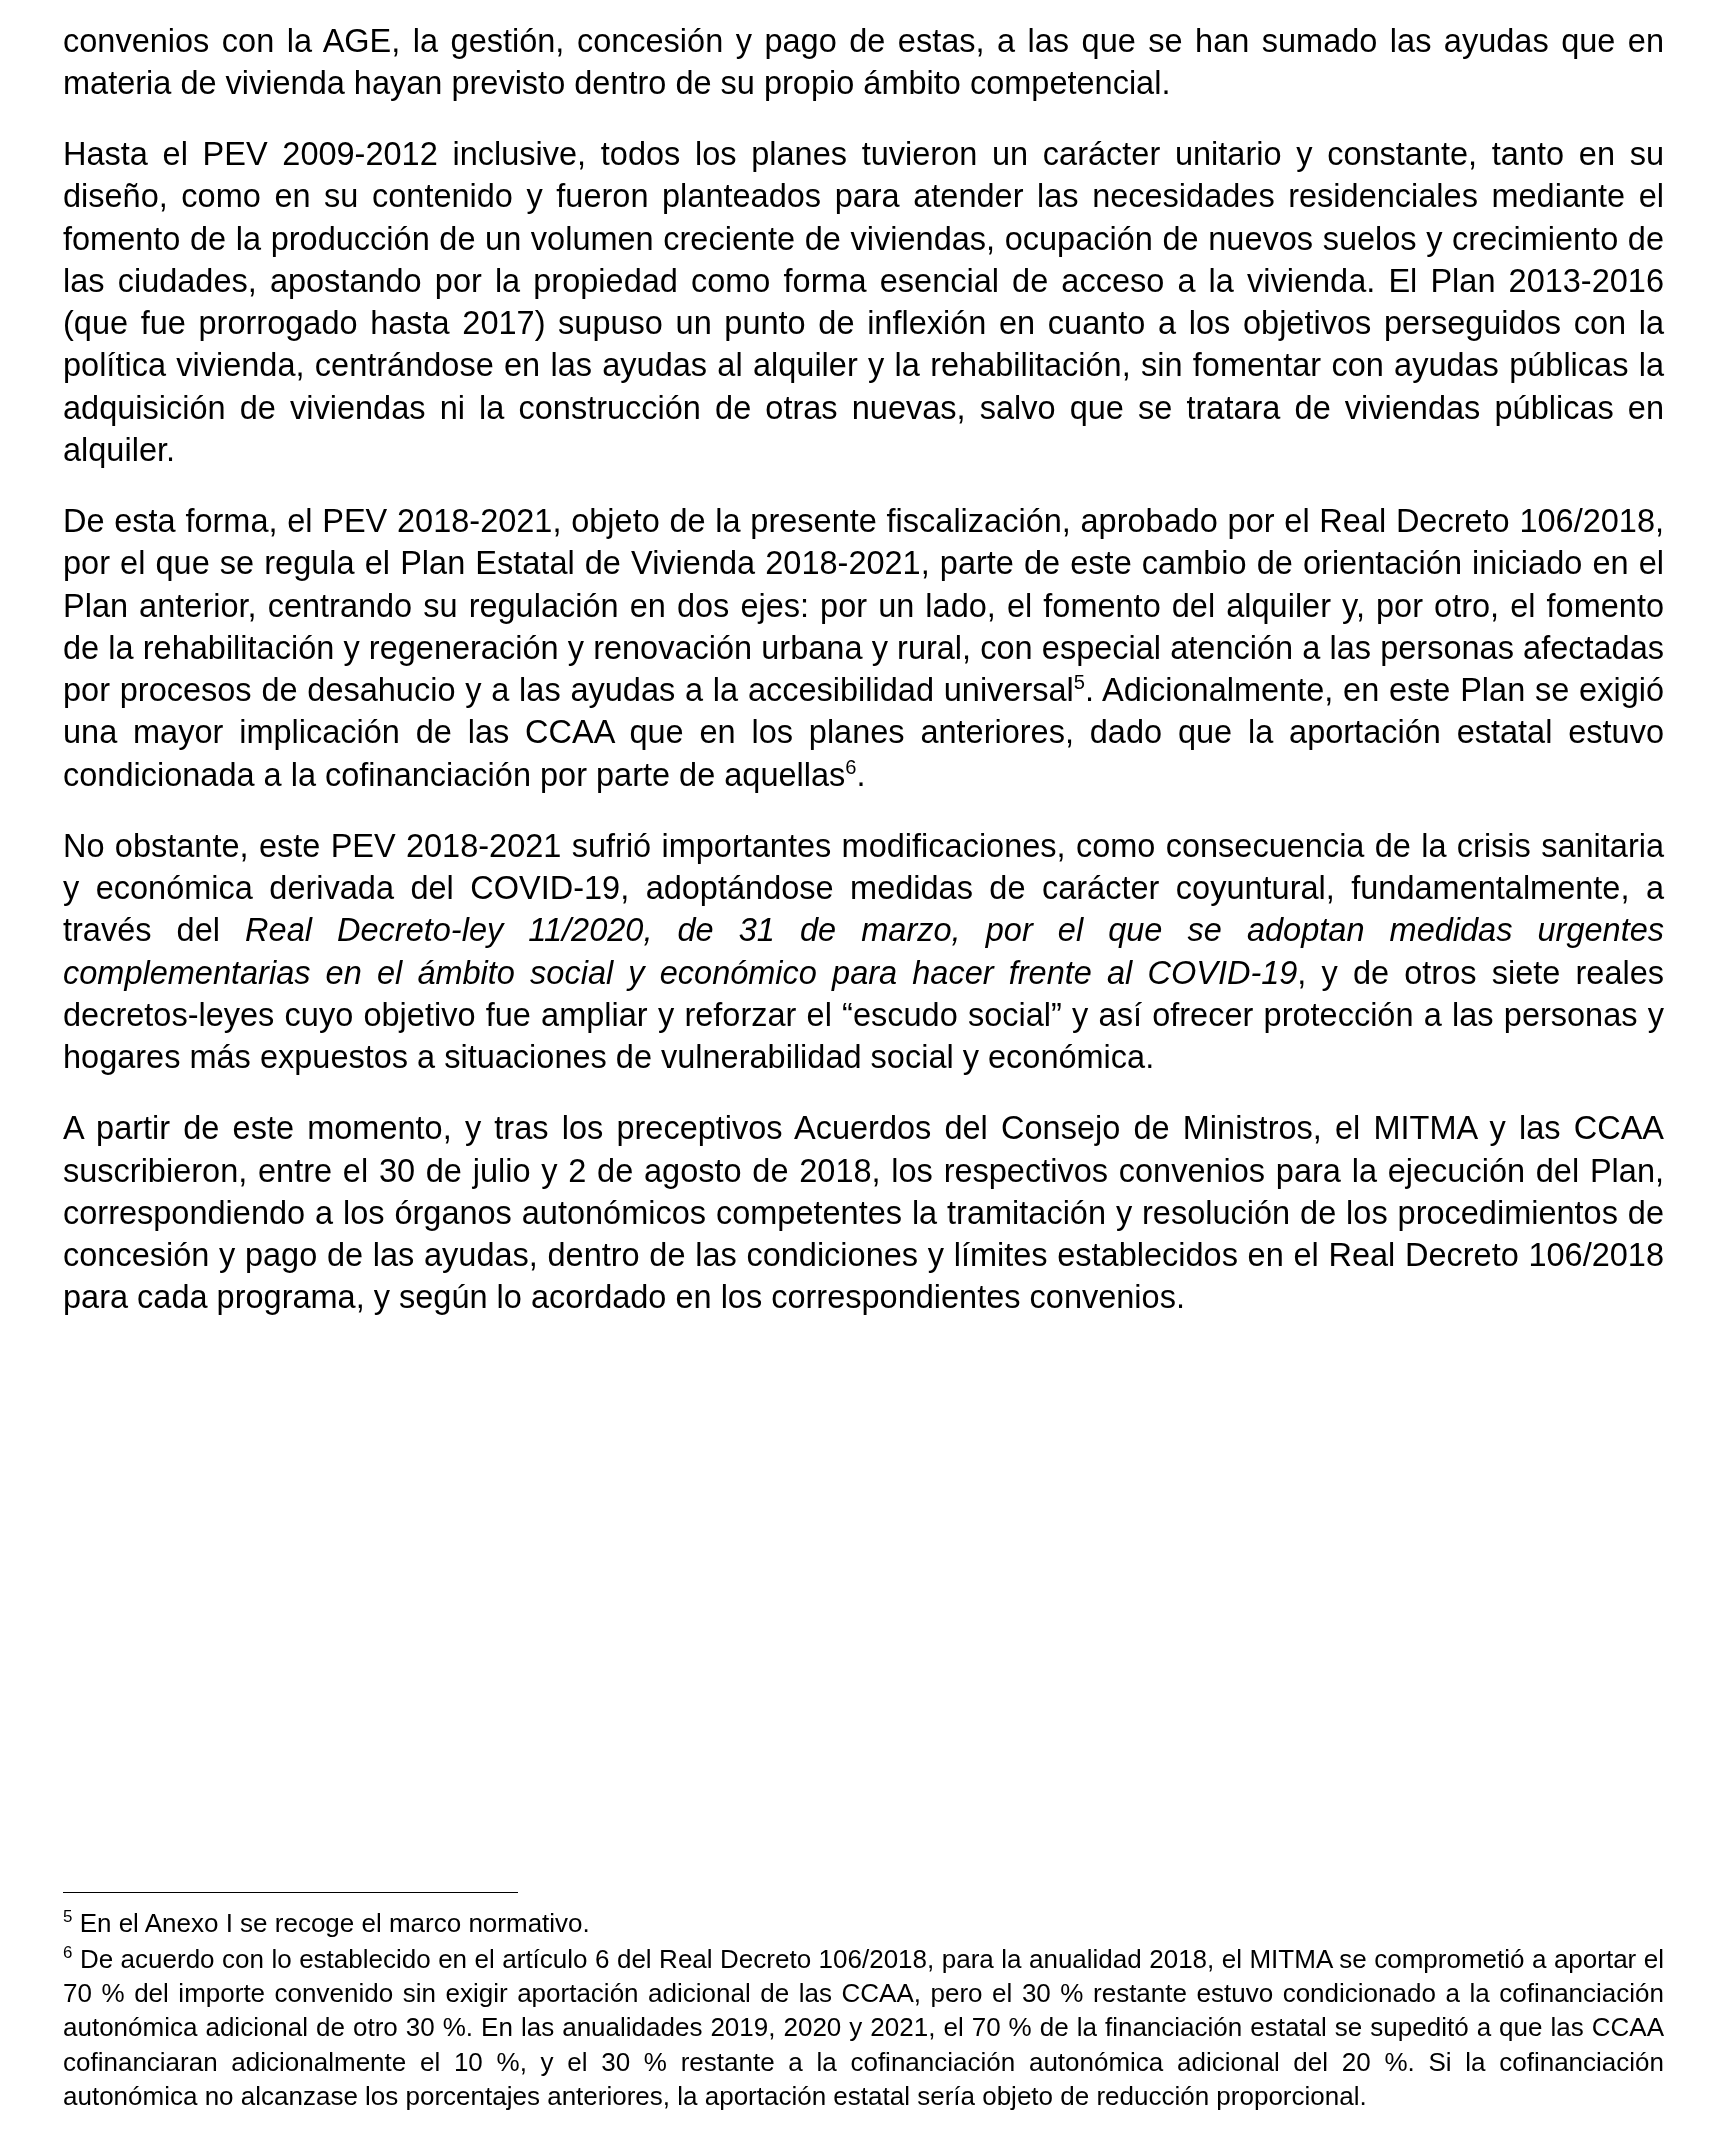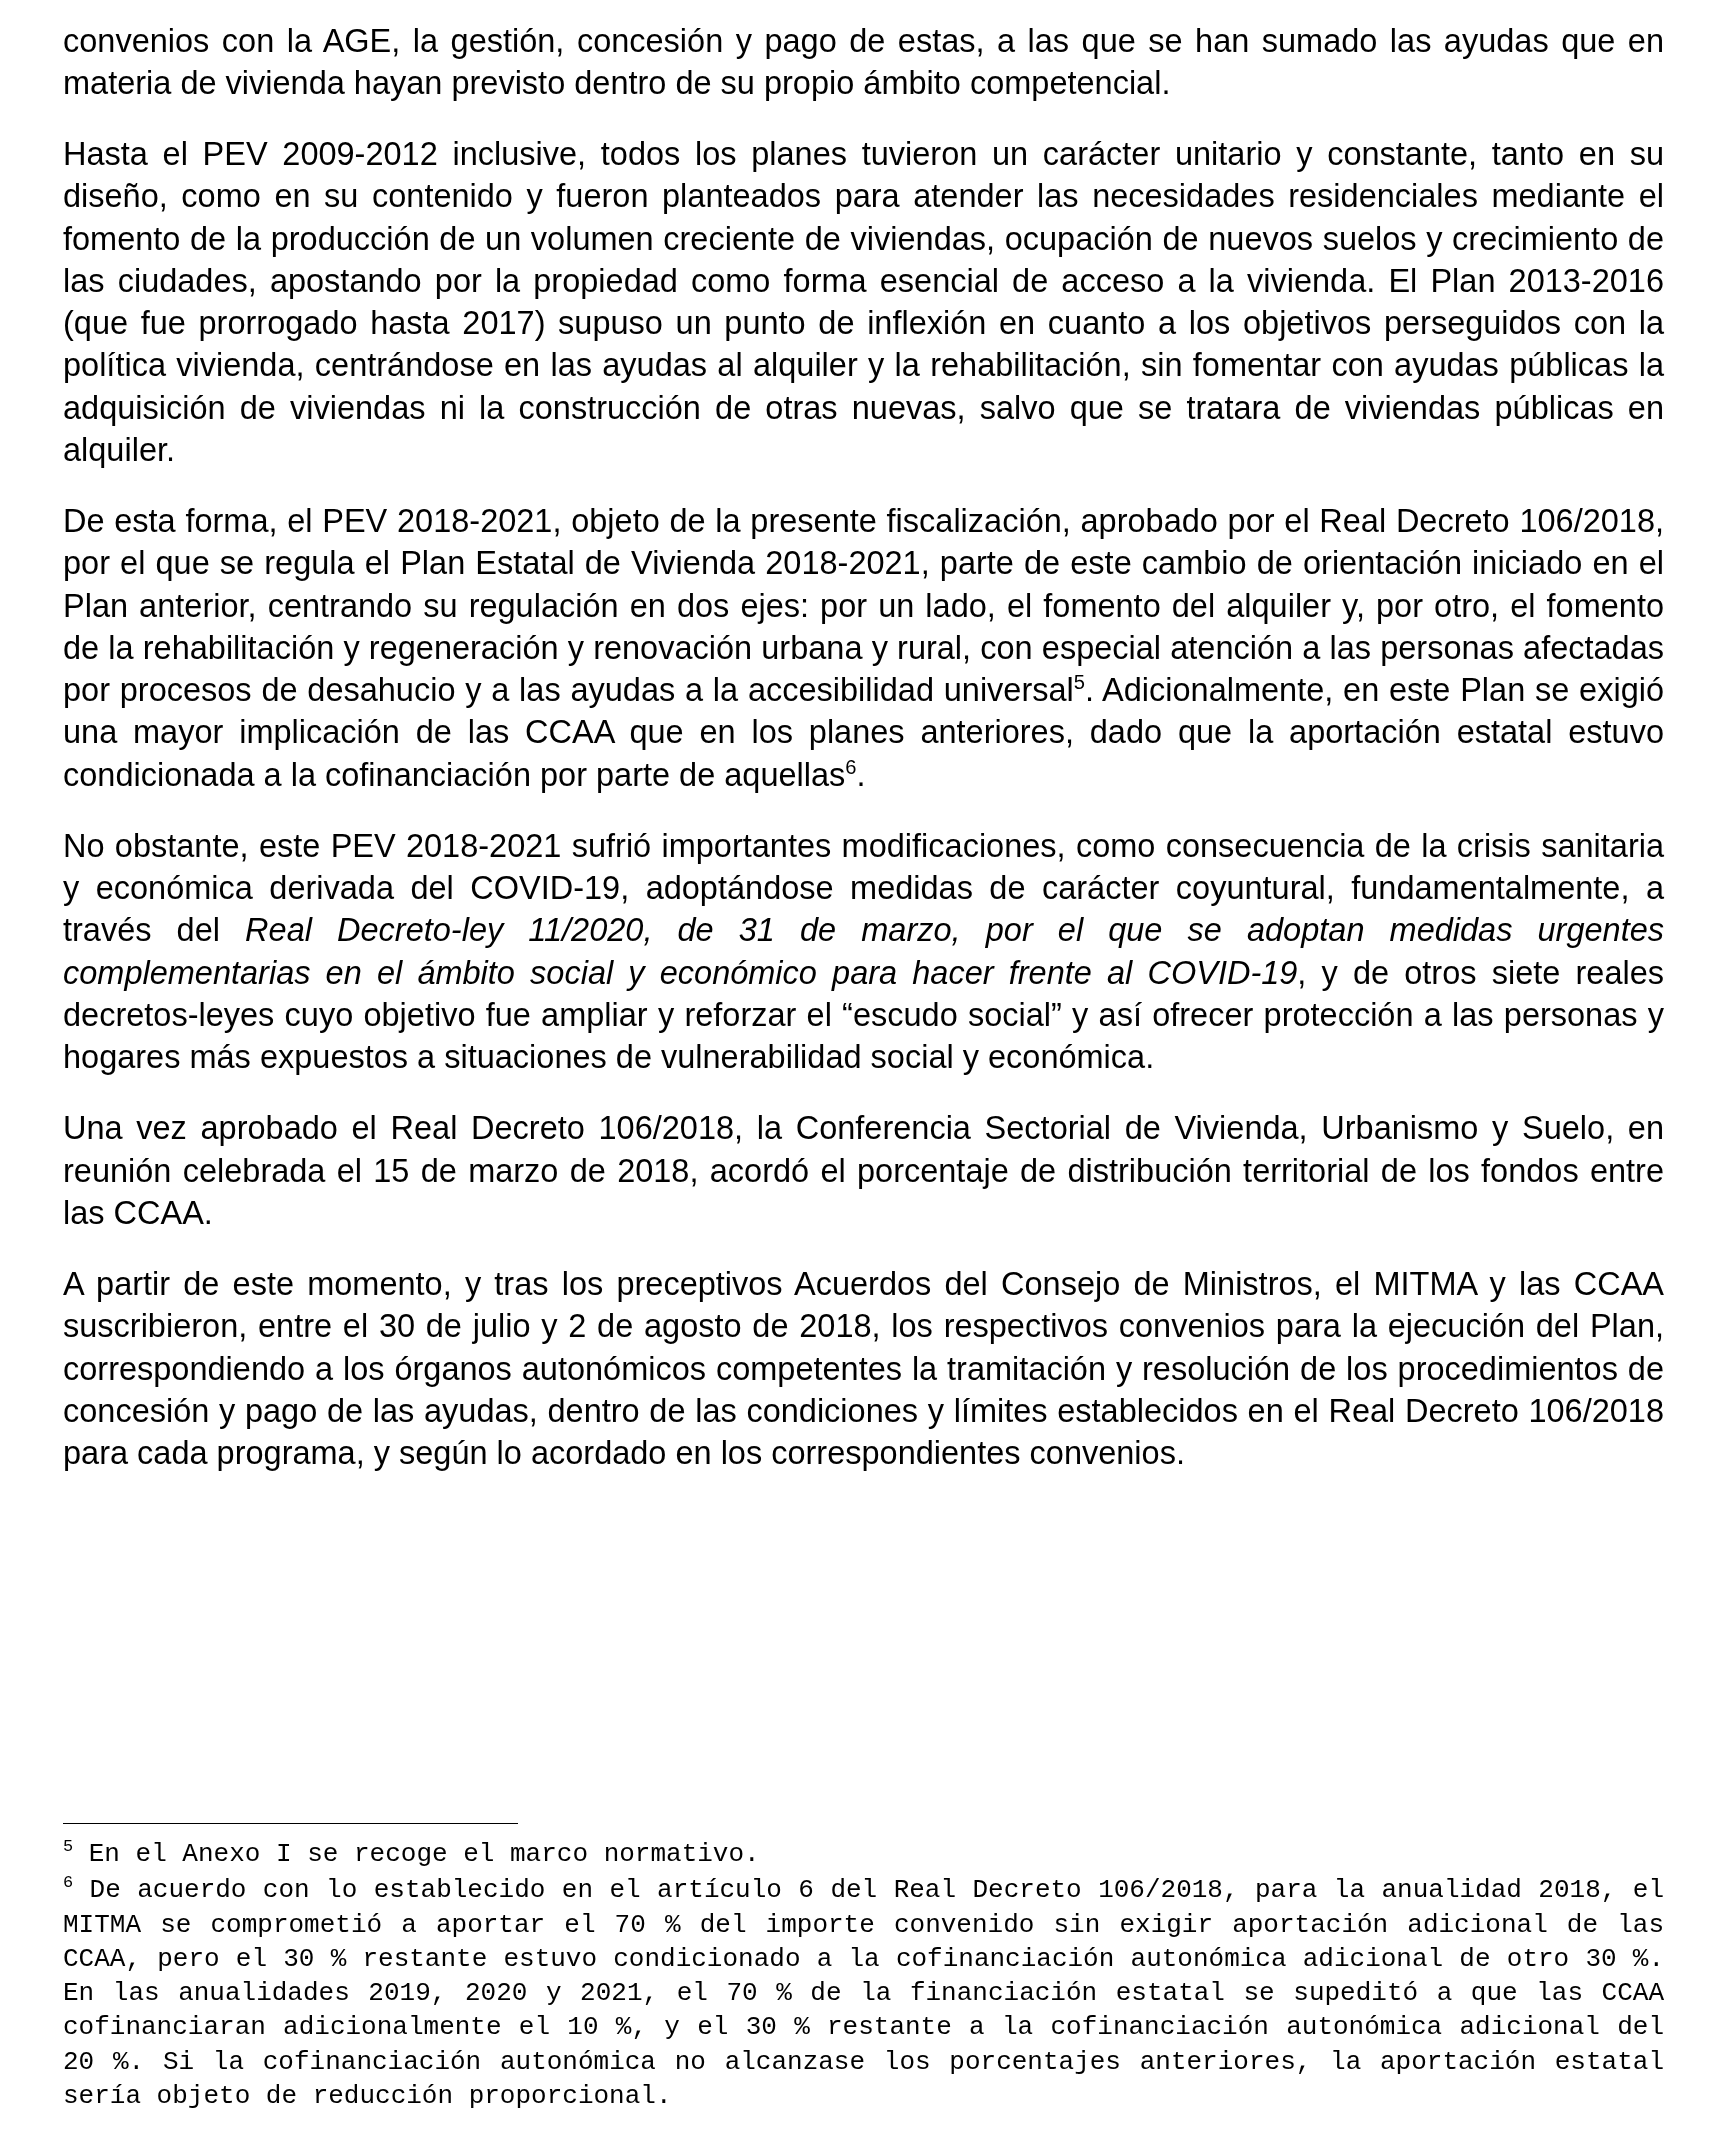--- a/index.html
+++ b/index.html
@@ -42,21 +42,20 @@
     height: 0;
     border: 0;
     border-top: 1.6px solid #000000;
     margin: 0 0 13px 0;
   }
   .footnote {
     font-size: 26px;
     line-height: 1.32;
     text-align: justify;
     margin: 0 0 1.6px 0;
-    font-family: Liberation Mono, monospace;
   }
   .footnote sup.fn-marker {
     font-size: 0.65em;
     line-height: 0;
     vertical-align: super;
   }
 </style>
 </head>
 <body>
 
@@ -65,21 +64,20 @@
   <div class="body-text">
 
     <p><span>convenios con la AGE, la gestión, concesión y pago de estas, a las que se han sumado las ayudas que en materia de vivienda hayan previsto dentro de su propio ámbito competencial.</span></p>
 
     <p><span>Hasta el PEV 2009-2012 inclusive, todos los planes tuvieron un carácter unitario y constante, tanto en su diseño, como en su contenido y fueron planteados para atender las necesidades residenciales mediante el fomento de la producción de un volumen creciente de viviendas, ocupación de nuevos suelos y crecimiento de las ciudades, apostando por la propiedad como forma esencial de acceso a la vivienda. El Plan 2013-2016 (que fue prorrogado hasta 2017) supuso un punto de inflexión en cuanto a los objetivos perseguidos con la política vivienda, centrándose en las ayudas al alquiler y la rehabilitación, sin fomentar con ayudas públicas la adquisición de viviendas ni la construcción de otras nuevas, salvo que se tratara de viviendas públicas en alquiler.</span></p>
 
     <p><span>De esta forma, el PEV 2018-2021, objeto de la presente fiscalización, aprobado por el Real Decreto 106/2018, por el que se regula el Plan Estatal de Vivienda 2018-2021, parte de este cambio de orientación iniciado en el Plan anterior, centrando su regulación en dos ejes: por un lado, el fomento del alquiler y, por otro, el fomento de la rehabilitación y regeneración y renovación urbana y rural, con especial atención a las personas afectadas por procesos de desahucio y a las ayudas a la accesibilidad universal</span><sup class="fn-ref">5</sup><span>. Adicionalmente, en este Plan se exigió una mayor implicación de las CCAA que en los planes anteriores, dado que la aportación estatal estuvo condicionada a la cofinanciación por parte de aquellas</span><sup class="fn-ref">6</sup><span>.</span></p>
 
     <p><span>No obstante, este PEV 2018-2021 sufrió importantes modificaciones, como consecuencia de la crisis sanitaria y económica derivada del COVID-19, adoptándose medidas de carácter coyuntural, fundamentalmente, a través del </span><em>Real Decreto-ley 11/2020, de 31 de marzo, por el que se adoptan medidas urgentes complementarias en el ámbito social y económico para hacer frente al COVID-19</em><span>, y de otros siete reales decretos-leyes cuyo objetivo fue ampliar y reforzar el “escudo social” y así ofrecer protección a las personas y hogares más expuestos a situaciones de vulnerabilidad social y económica.</span></p>
 
-    <p><span>Una vez aprobado el Real Decreto 106/2018, la Conferencia Sectorial de Vivienda, Urbanismo y Suelo, en reunión celebrada el 15 de marzo de 2018, acordó el porcentaje de distribución territorial de los fondos entre las CCAA.</span></p>
 
     <p><span>A partir de este momento, y tras los preceptivos Acuerdos del Consejo de Ministros, el MITMA y las CCAA suscribieron, entre el 30 de julio y 2 de agosto de 2018, los respectivos convenios para la ejecución del Plan, correspondiendo a los órganos autonómicos competentes la tramitación y resolución de los procedimientos de concesión y pago de las ayudas, dentro de las condiciones y límites establecidos en el Real Decreto 106/2018 para cada programa, y según lo acordado en los correspondientes convenios.</span></p>
 
   </div>
 
   <div class="footnotes">
     <hr class="fn-rule">
     <p class="footnote"><sup class="fn-marker">5</sup><span> En el Anexo I se recoge el marco normativo.</span></p>
     <p class="footnote"><sup class="fn-marker">6</sup><span> De acuerdo con lo establecido en el artículo 6 del Real Decreto 106/2018, para la anualidad 2018, el MITMA se comprometió a aportar el 70 % del importe convenido sin exigir aportación adicional de las CCAA, pero el 30 % restante estuvo condicionado a la cofinanciación autonómica adicional de otro 30 %. En las anualidades 2019, 2020 y 2021, el 70 % de la financiación estatal se supeditó a que las CCAA cofinanciaran adicionalmente el 10 %, y el 30 % restante a la cofinanciación autonómica adicional del 20 %. Si la cofinanciación autonómica no alcanzase los porcentajes anteriores, la aportación estatal sería objeto de reducción proporcional.</span></p>
   </div>

